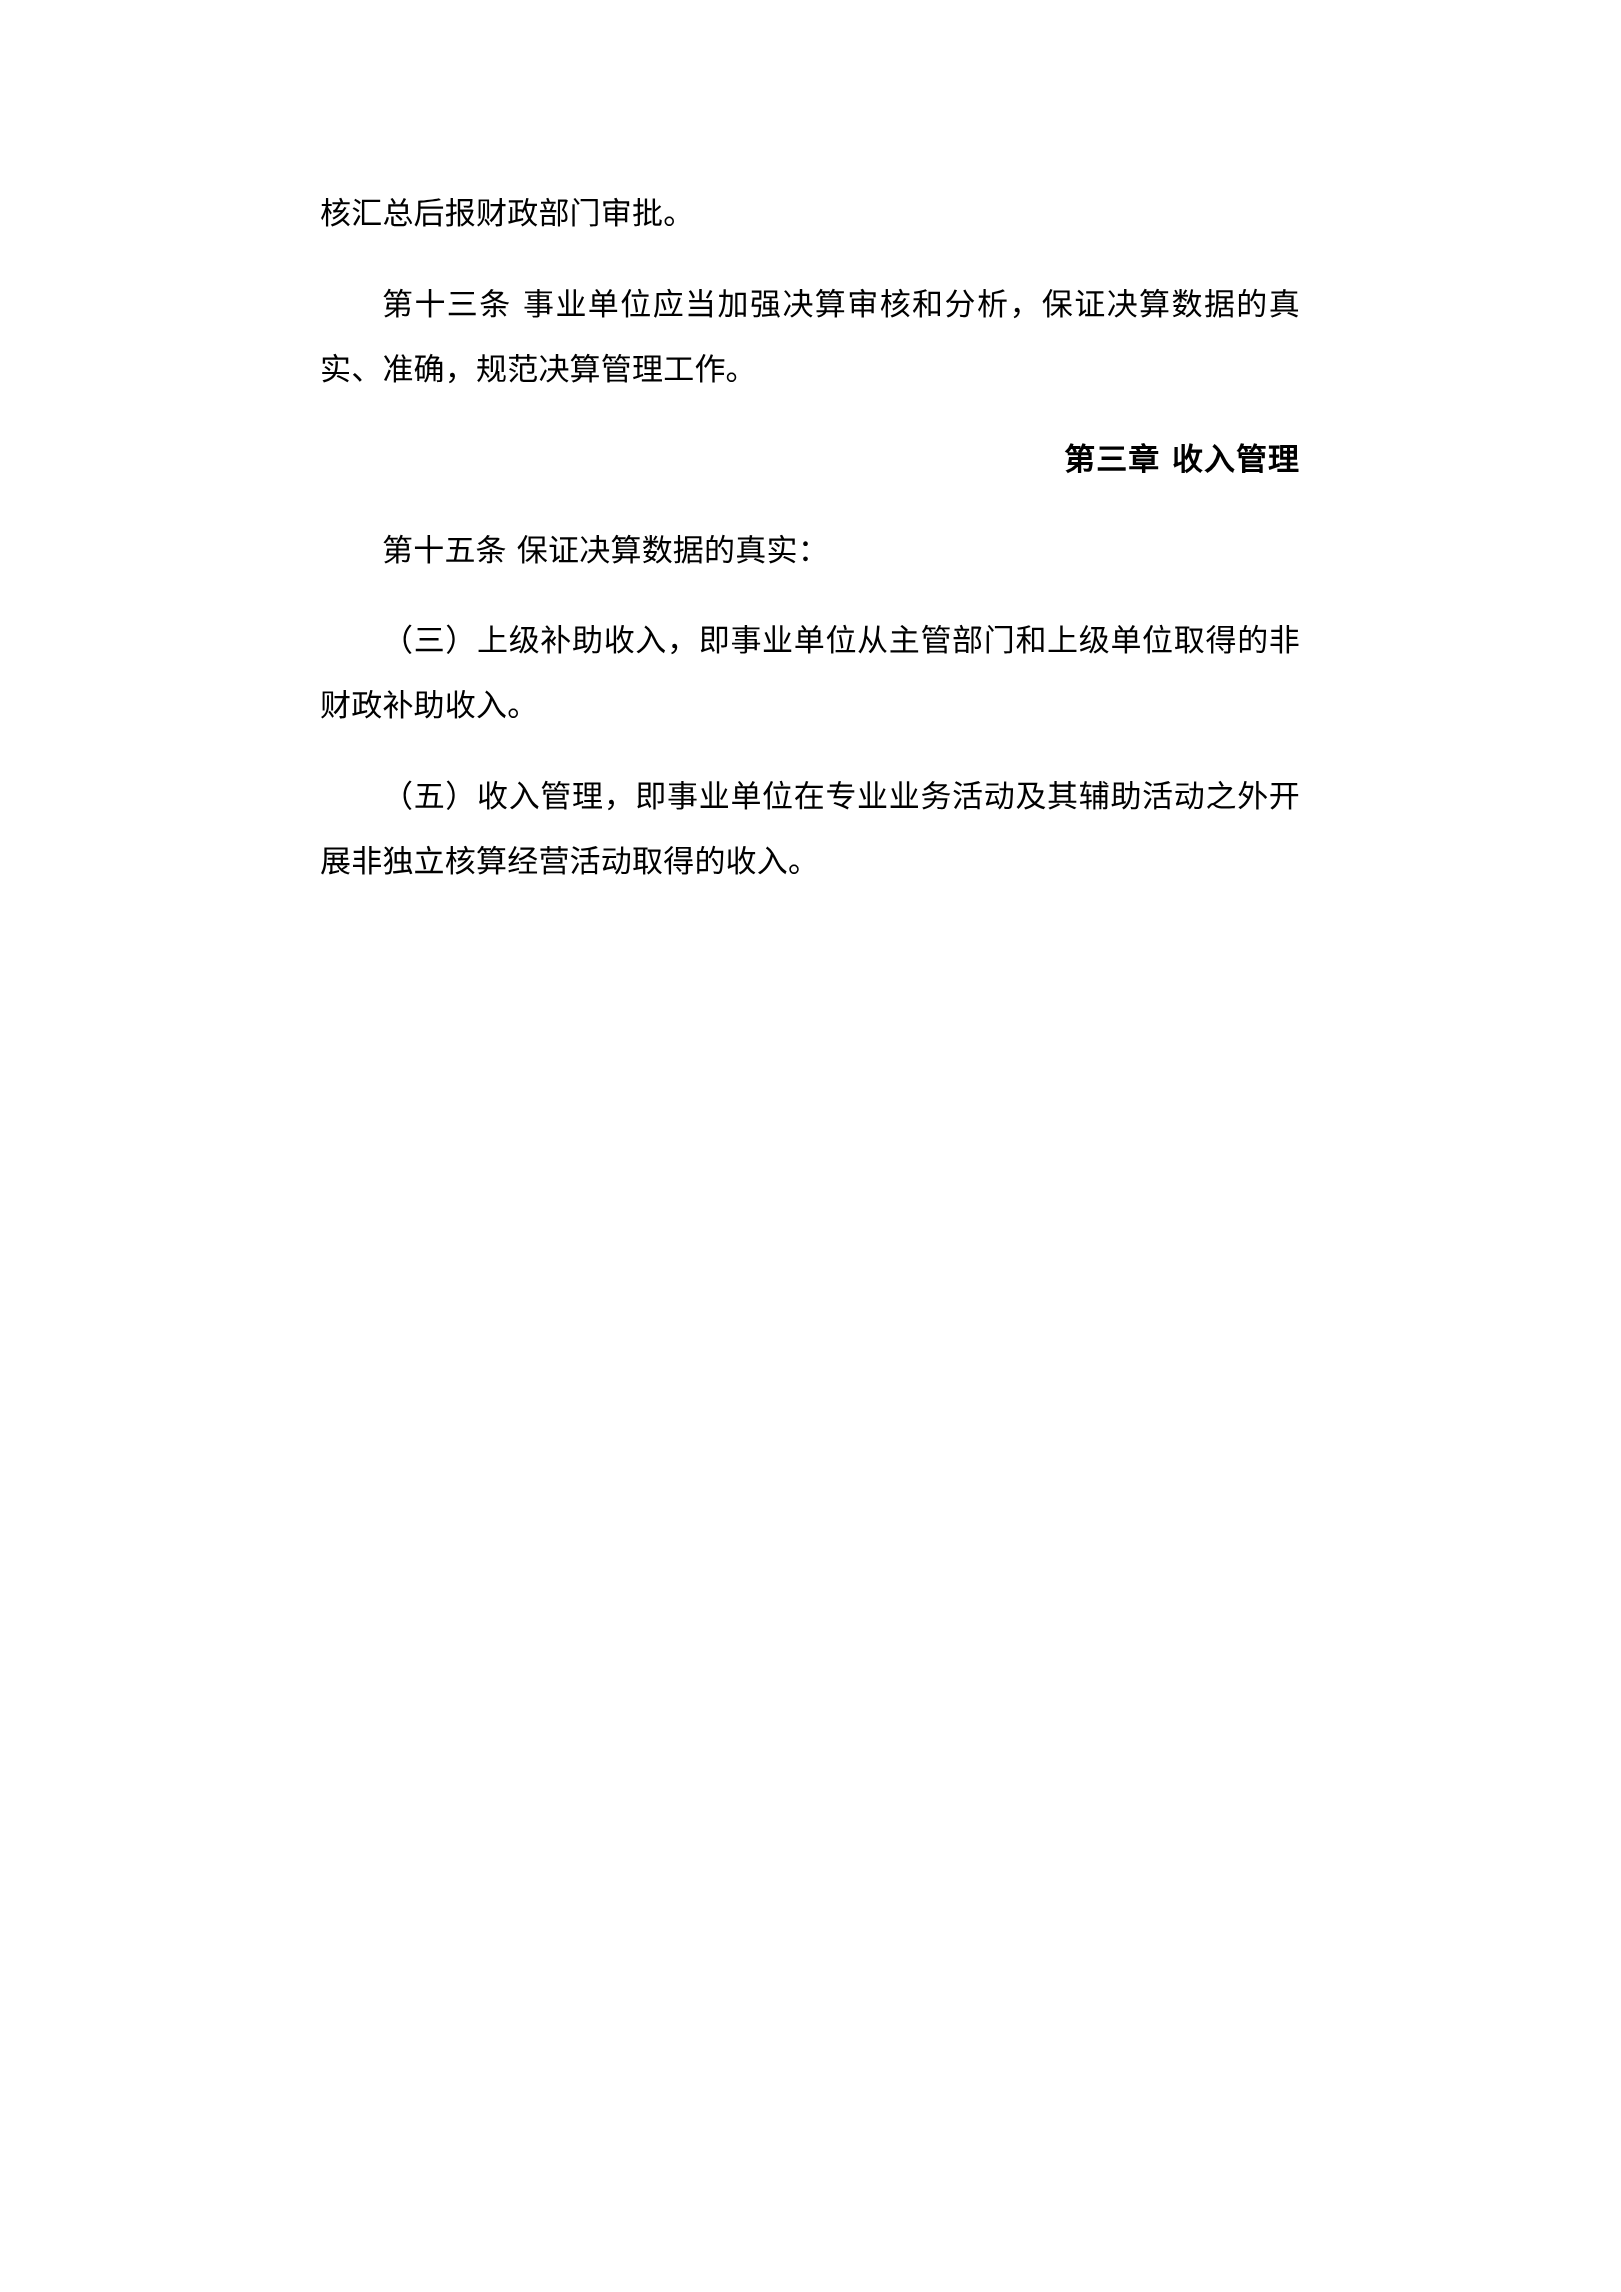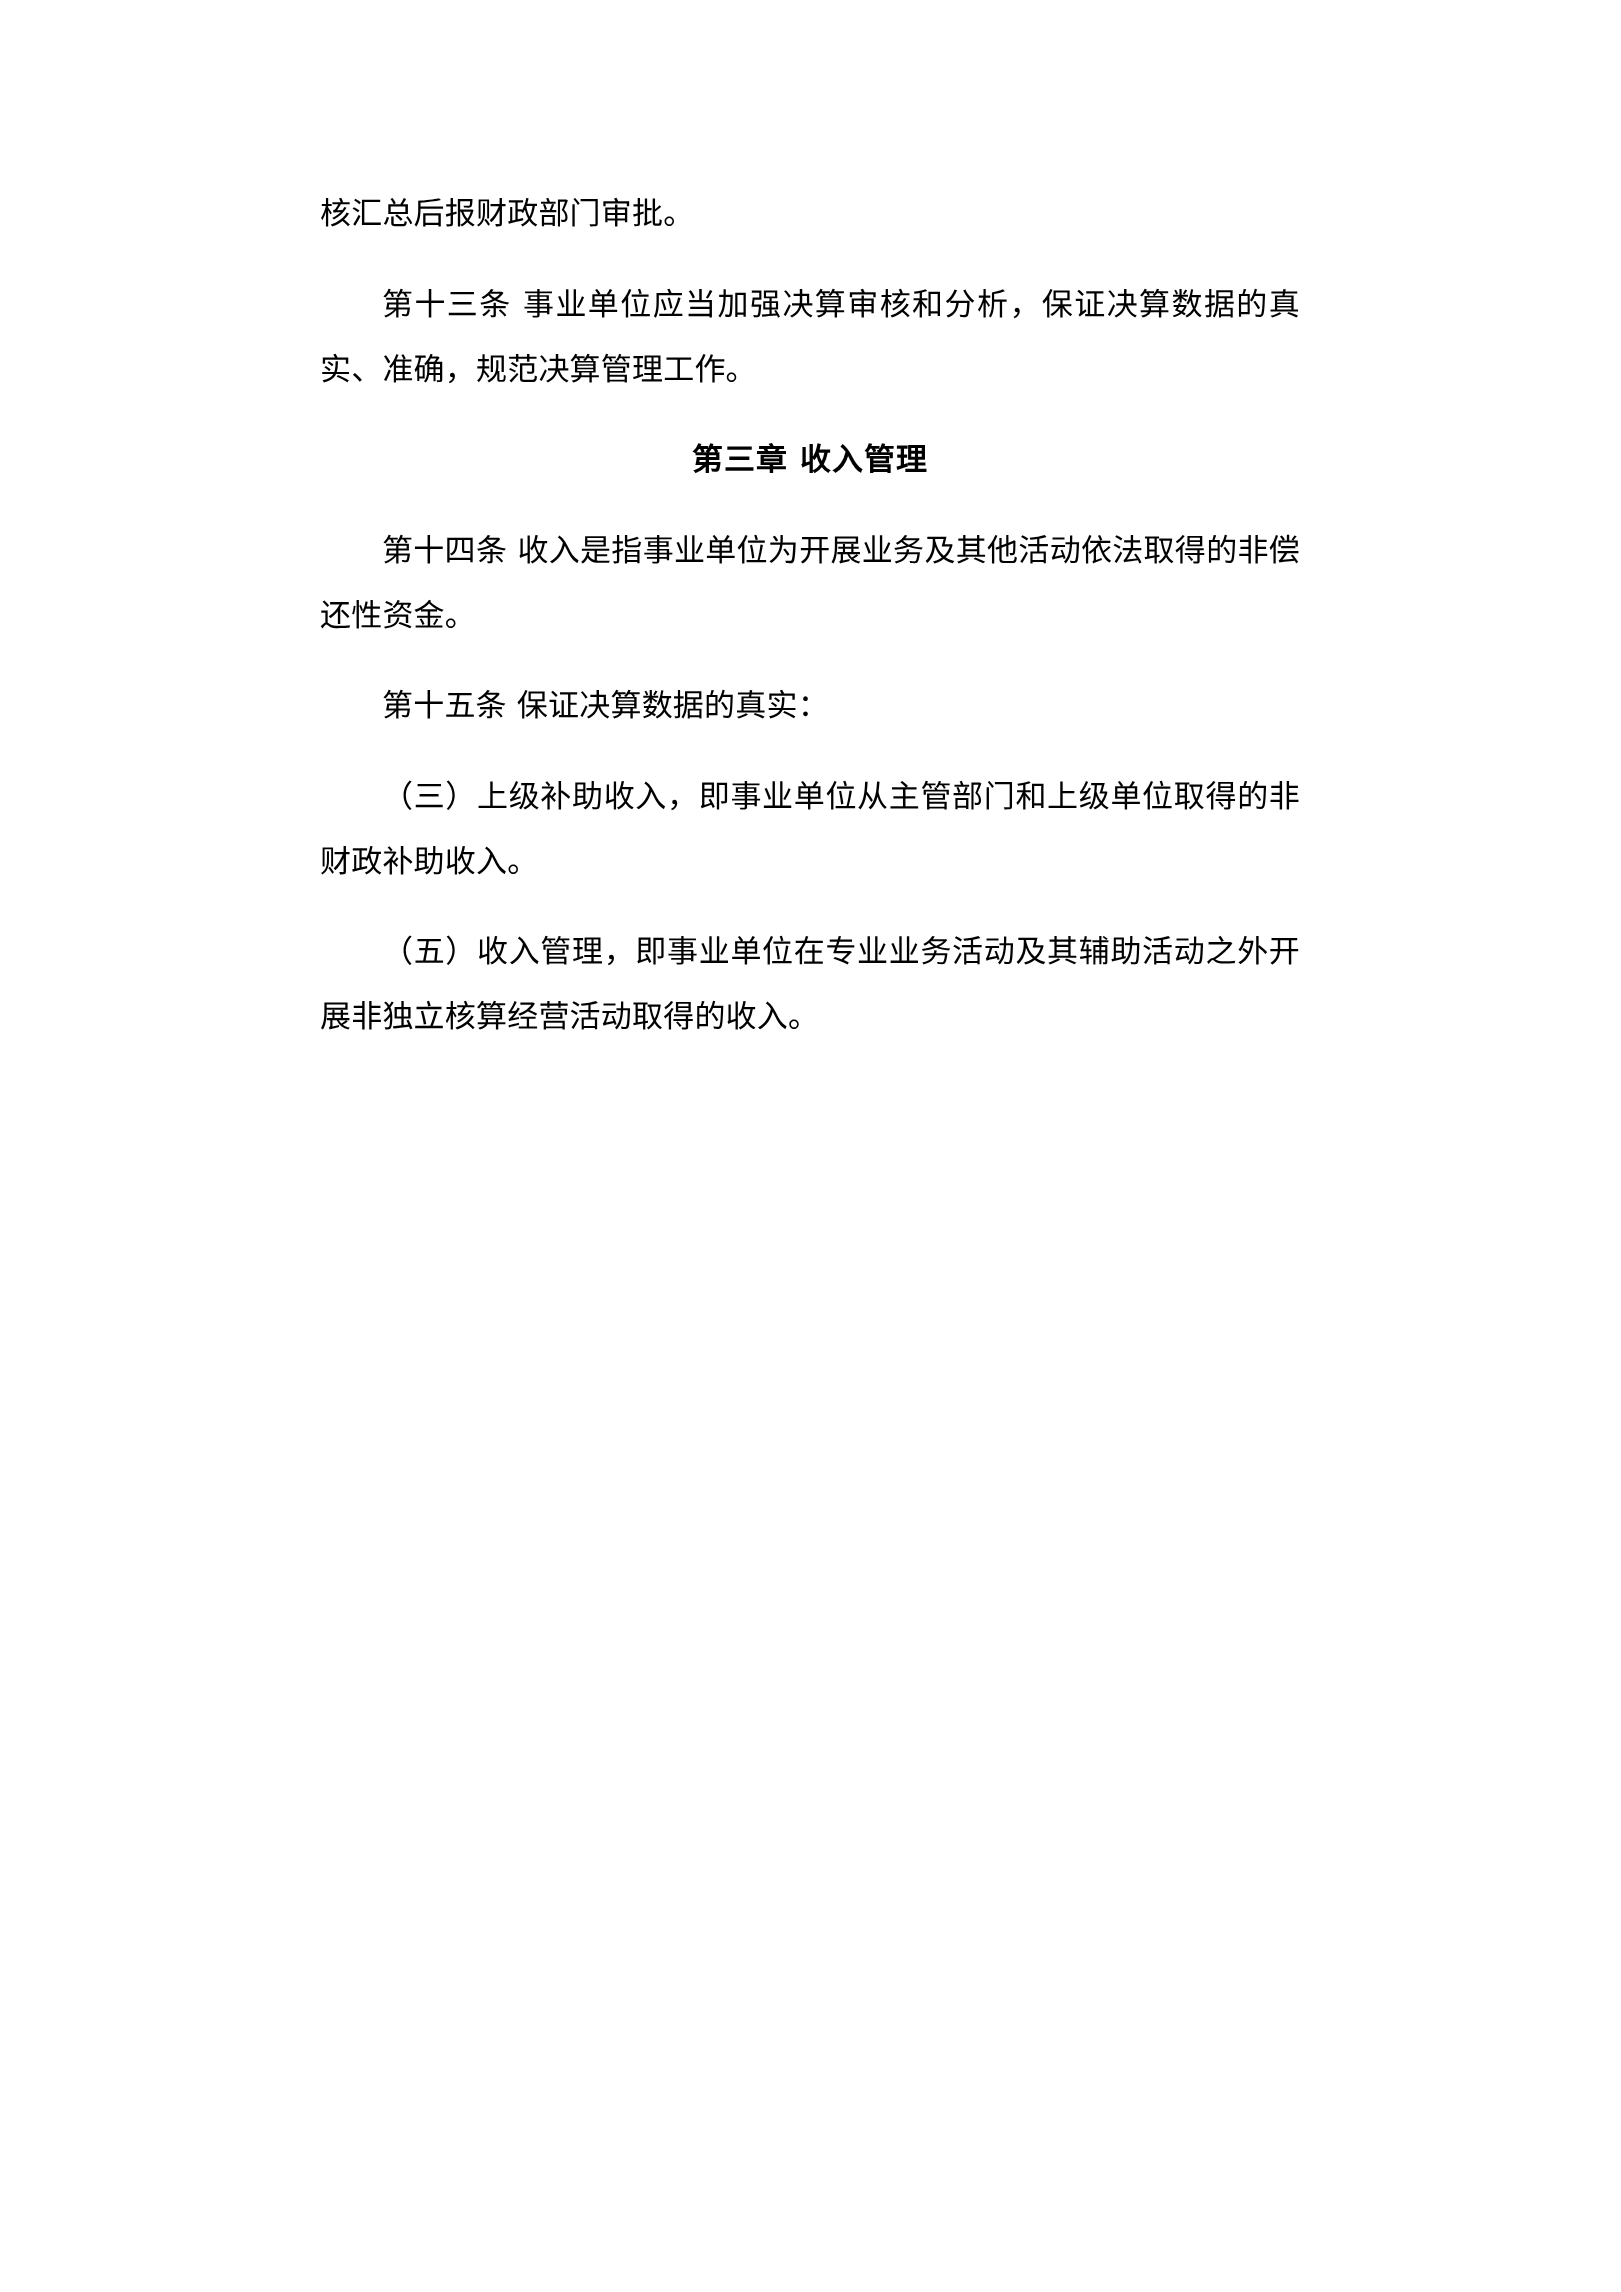--- a/index.html
+++ b/index.html
@@ -31,21 +31,21 @@
     text-justify: inter-ideograph;
     letter-spacing: 0.2px;
   }
   .para {
     margin-bottom: 25.5px;
   }
   .indent {
     text-indent: 62px;
   }
   .chapter-heading {
-    text-align: center;
+    text-align: right;
     font-weight: bold;
     font-size: 31px;
     line-height: 65px;
     margin: 21.6px 0 25.5px 0;
     letter-spacing: 1px;
   }
   .continued {
     text-indent: 0;
   }
 </style>
@@ -54,21 +54,20 @@
 
 <div class="page">
   <div class="content">
 
     <p class="para continued">核汇总后报财政部门审批。</p>
 
     <p class="para indent">第十三条 事业单位应当加强决算审核和分析，保证决算数据的真实、准确，规范决算管理工作。</p>
 
     <p class="chapter-heading">第三章 收入管理</p>
 
-    <p class="para indent">第十四条 收入是指事业单位为开展业务及其他活动依法取得的非偿还性资金。</p>
 
     <p class="para indent">第十五条 保证决算数据的真实：</p>
 
 
 
     <p class="para indent">（三）上级补助收入，即事业单位从主管部门和上级单位取得的非财政补助收入。</p>
 
 
     <p class="para indent">（五）收入管理，即事业单位在专业业务活动及其辅助活动之外开展非独立核算经营活动取得的收入。</p>
 

